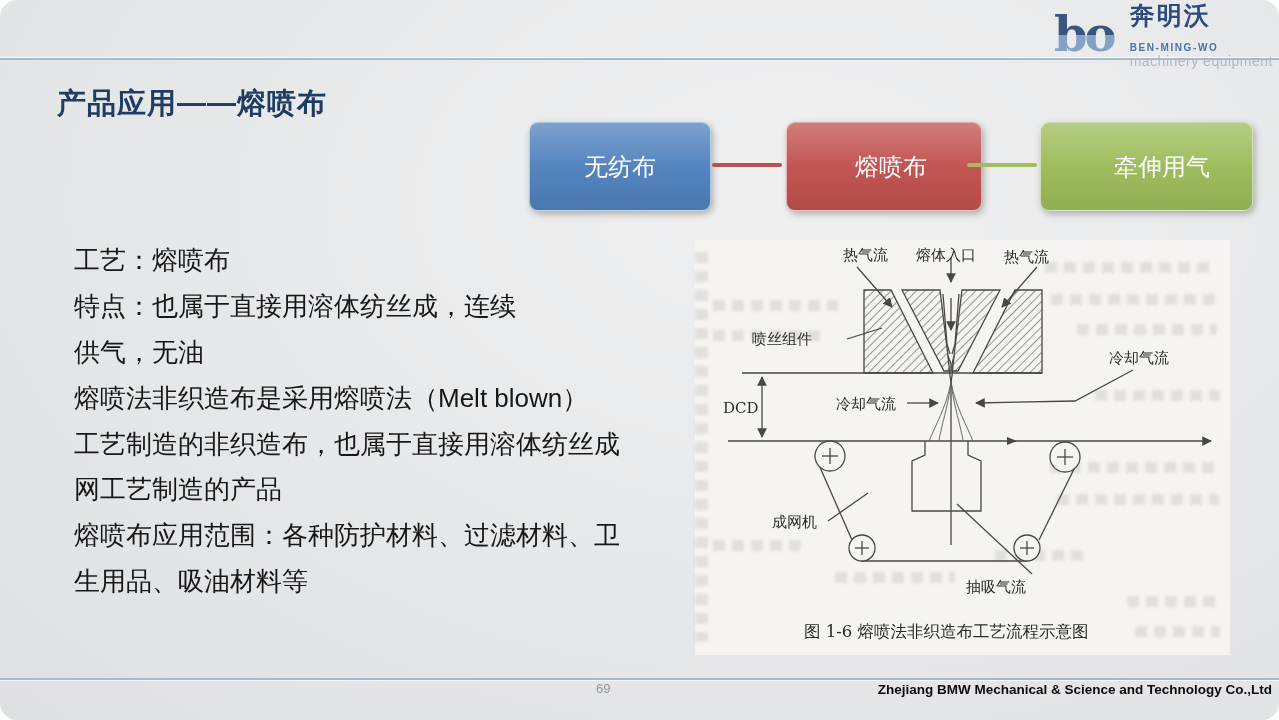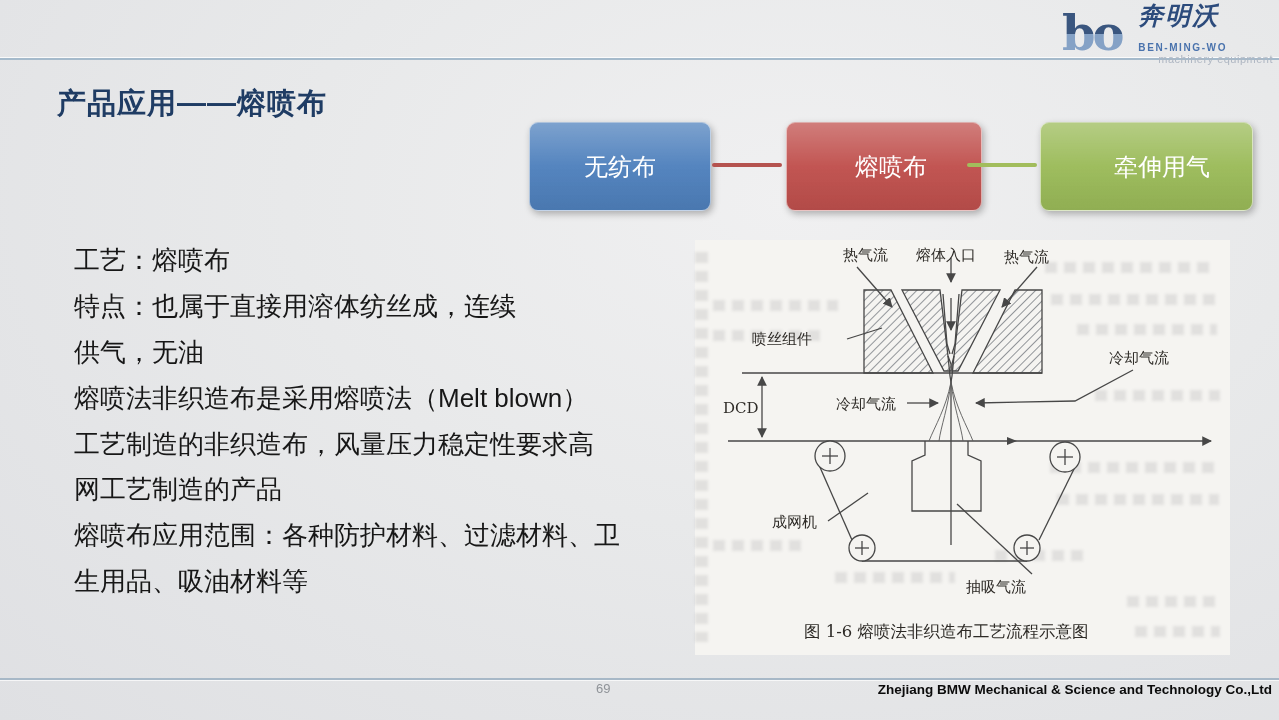--- a/index.html
+++ b/index.html
@@ -1,26 +1,26 @@
 <!DOCTYPE html>
 <html><head>
 <meta charset="utf-8">
 <style>
   html,body{margin:0;padding:0;}
   body{font-family:"Liberation Sans",sans-serif;}
   .slide{position:relative;width:1279px;height:720px;overflow:hidden;
-    background:radial-gradient(ellipse at 62% 28%, #f0f0f1 0%, #e8e9ea 45%, #dfe0e3 100%);}
+    background:radial-gradient(ellipse at 62% 28%, #f0f0f1 0%, #e8e9ea 45%, #dfe0e3 100%);border-radius:17px;}
   
   .header-line{position:absolute;left:0;top:58px;width:1279px;height:2px;background:#a5bacb;box-shadow:0 -1px 0 rgba(255,255,255,.8);}
   .logo{position:absolute;right:6px;top:2px;display:flex;align-items:center;gap:4px;}
   .logo-mark{display:block;}
   .logo-text{display:flex;flex-direction:column;line-height:1.05;}
-  .logo-cn{font-size:25px;font-weight:bold;color:#2c4b7c;letter-spacing:2px;font-style:italic;}
+  .logo-cn{font-size:25px;font-weight:bold;color:#2c4b7c;letter-spacing:2px;}
   .logo-en{font-size:10px;font-weight:bold;color:#4a73ad;letter-spacing:1.6px;margin-top:15px;}
-  .logo-tag{font-size:11px;color:#aeb6c2;letter-spacing:.5px;margin-left:20px;}
+  .logo-tag{font-size:14px;color:#aeb6c2;letter-spacing:.5px;}
   
   .page-title{position:absolute;left:57px;top:84px;font-size:29px;font-weight:bold;color:#1f3c64;letter-spacing:1px;}
   
   .node{position:absolute;top:122px;width:180px;height:87px;border-radius:9px;color:#fff;font-size:24px;
     display:flex;align-items:center;justify-content:center;border:1px solid rgba(255,255,255,.55);
     box-shadow:2px 3px 7px rgba(0,0,0,.28);
     background-image:linear-gradient(180deg, rgba(255,255,255,.26), rgba(255,255,255,.03) 50%, rgba(0,0,0,.07));}
   .node0{left:529px;} .node1{left:786px;padding-left:14px;} .node2{left:1040px;}
   .conn{position:absolute;top:163px;height:4px;border-radius:2px;}
   .conn0{left:712px;width:70px;} .conn1{left:967px;width:70px;}
@@ -71,21 +71,21 @@
   <div class="conn conn0" style="background-color: rgb(181, 83, 79);"></div>
   <div class="node node1" style="background-color: rgb(192, 80, 77);">熔喷布</div>
   <div class="conn conn1" style="background-color: rgb(162, 189, 92);"></div>
   <div class="node node2" style="background-color: rgb(155, 187, 89); padding-left: 31px;">牵伸用气</div>
 
   <div class="body-text">
     <div class="bodyline">工艺：熔喷布</div>
     <div class="bodyline">特点：也属于直接用溶体纺丝成，连续</div>
     <div class="bodyline">供气，无油</div>
     <div class="bodyline">熔喷法非织造布是采用熔喷法（Melt blown）</div>
-    <div class="bodyline">工艺制造的非织造布，风量压力稳定性要求高</div>
+    <div class="bodyline">工艺制造的非织造布，也属于直接用溶体纺丝成</div>
     <div class="bodyline">网工艺制造的产品</div>
     <div class="bodyline">熔喷布应用范围：各种防护材料、过滤材料、卫</div>
     <div class="bodyline">生用品、吸油材料等</div>
   </div>
 
   <div class="diagram-panel">
 
     <div class="ghost-v" style="left:0;top:12px;height:390px"></div>
     <div class="ghost" style="left:350px;top:22px;width:170px"></div>
     <div class="ghost" style="left:356px;top:54px;width:168px"></div>

